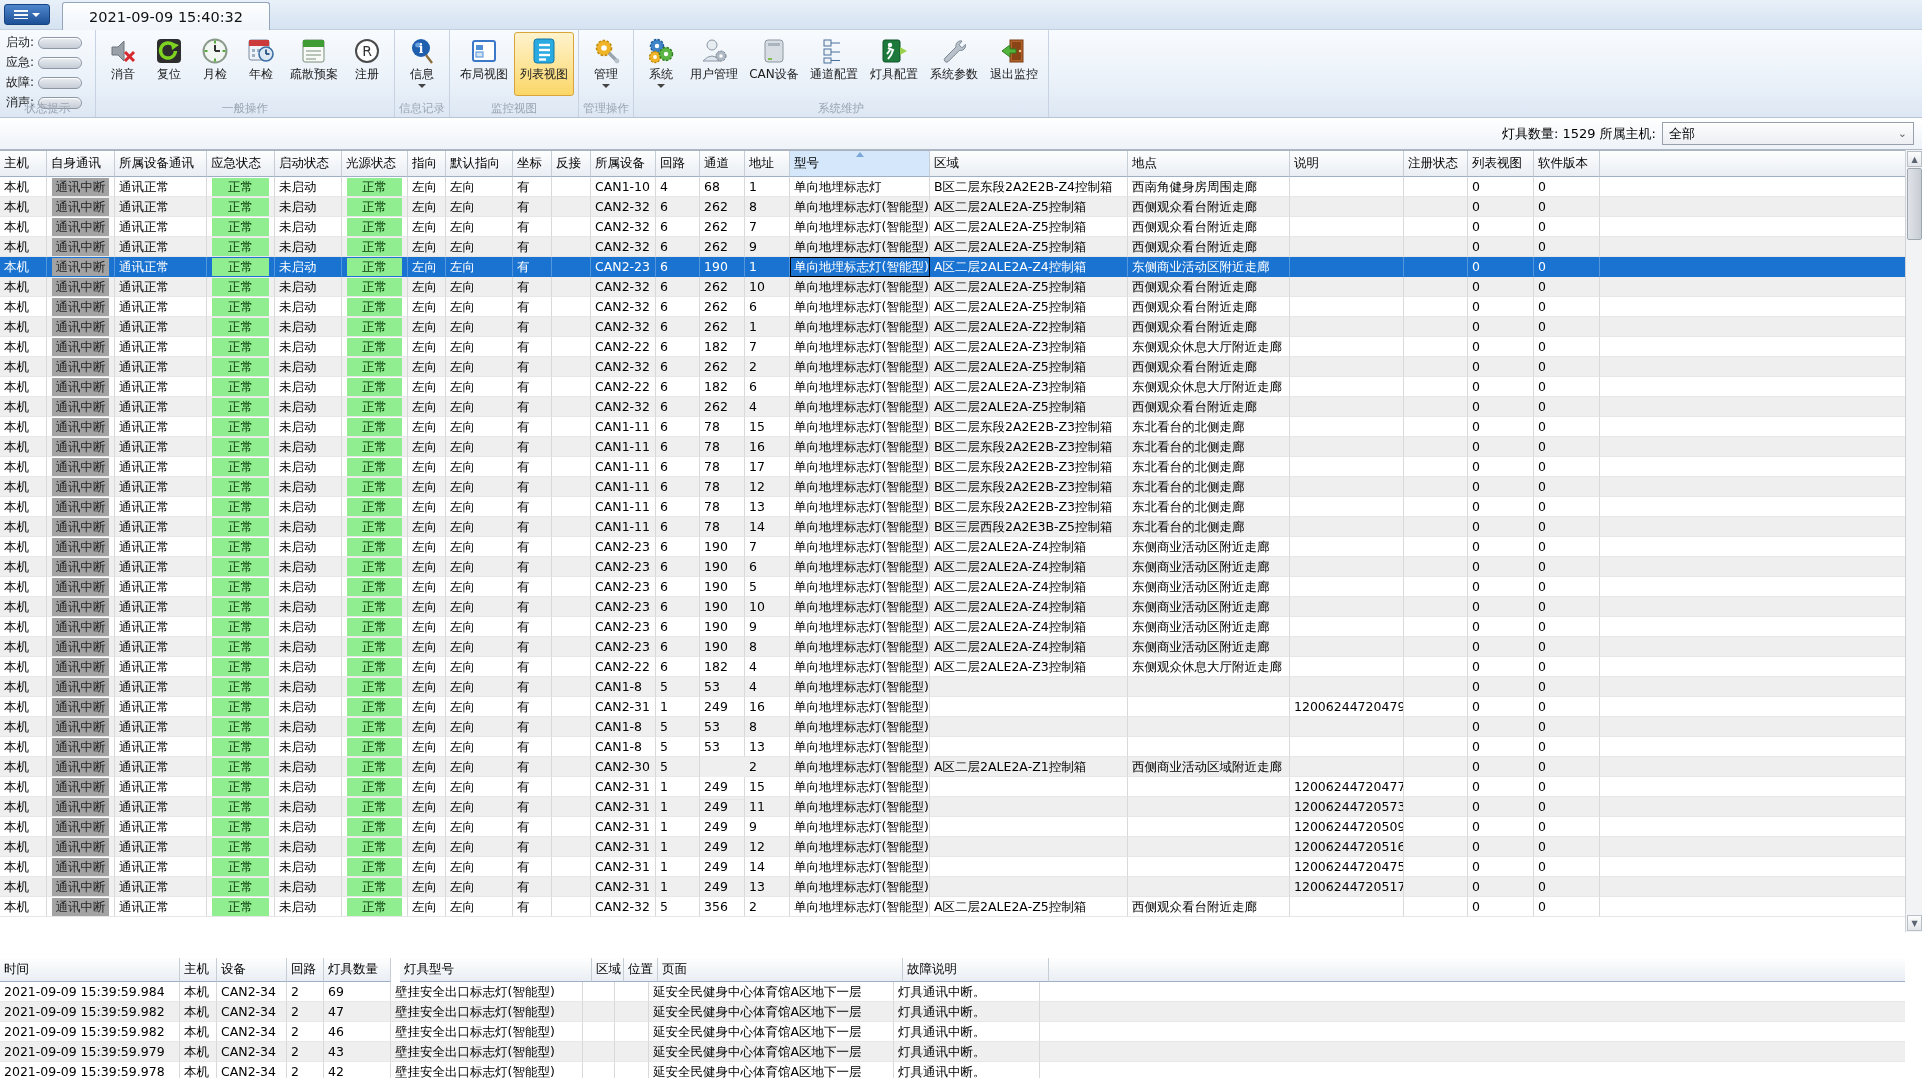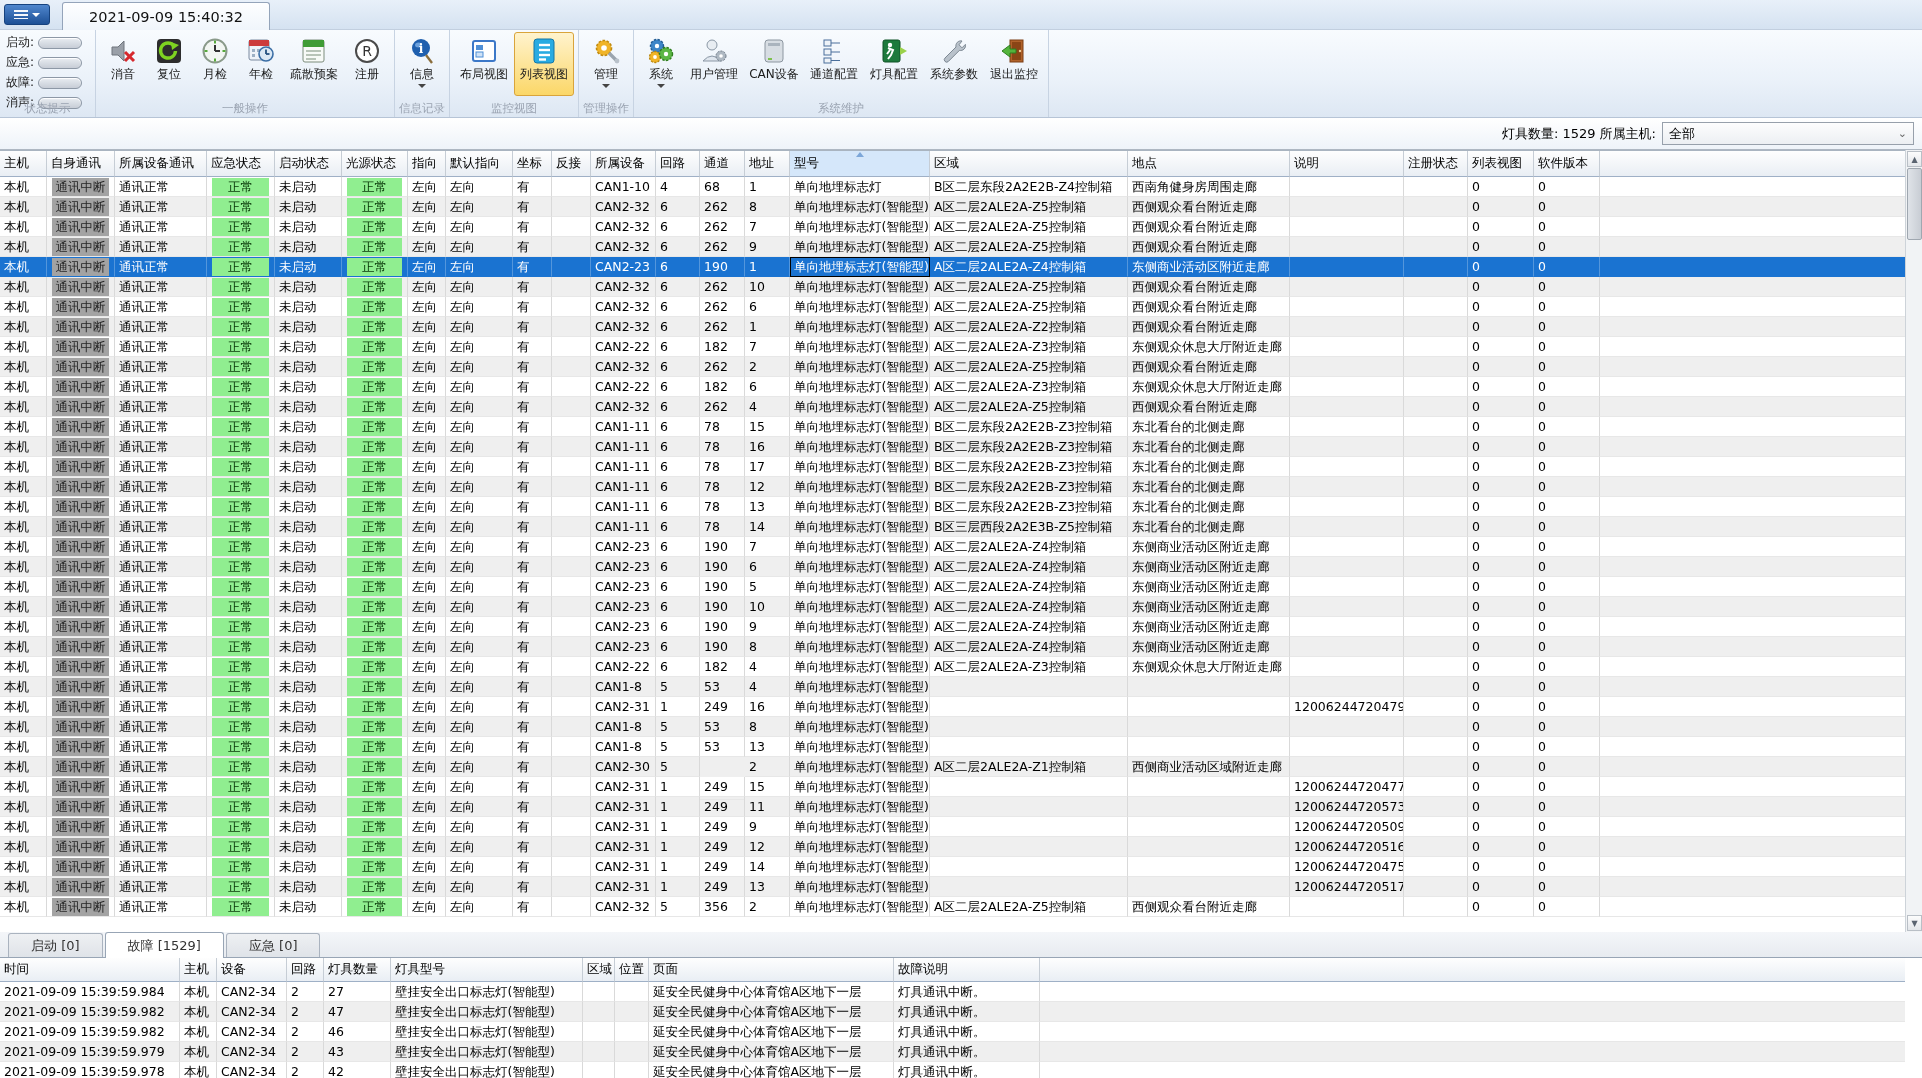--- a/index.html
+++ b/index.html
@@ -1532,50 +1532,39 @@
         </div>
       </div>
   </div>
 
   <div class="vscroll">
     <div class="varrow" style="top:1px">▲</div>
     <div class="vthumb"></div>
     <div class="varrow" style="bottom:1px">▼</div>
   </div>
 
-  <div class="btabs">
-    <div class="btab">
-        <span>启动 [0]</span>
-      </div>
-    <div class="btab active">
-        <span>故障 [1529]</span>
-      </div>
-    <div class="btab">
-        <span>应急 [0]</span>
-      </div>
-  </div>
 
   <div class="grid-bottom">
     <div class="ghead" id="botHead">
         <div class="hcell" style="width: 180px;">
           <span>时间</span>
         </div>
         <div class="hcell" style="width: 37px;">
           <span>主机</span>
         </div>
         <div class="hcell" style="width: 70px;">
           <span>设备</span>
         </div>
         <div class="hcell" style="width: 37px;">
           <span>回路</span>
         </div>
         <div class="hcell" style="width: 67px;">
           <span>灯具数量</span>
         </div>
-        <div class="hcell" style="width: 192px;">
+        <div class="hcell" style="width: 192px; margin-left: 9px;">
           <span>灯具型号</span>
         </div>
         <div class="hcell" style="width: 32px;">
           <span>区域</span>
         </div>
         <div class="hcell" style="width: 34px;">
           <span>位置</span>
         </div>
         <div class="hcell" style="width: 245px;">
           <span>页面</span>
@@ -1584,21 +1573,21 @@
           <span>故障说明</span>
         </div>
         <div class="hcell fill"></div>
       </div>
     <div class="gbody" id="botBody">
         <div class="grow">
           <div class="gcell" style="width: 180px;">2021-09-09 15:39:59.984</div>
           <div class="gcell" style="width: 37px;">本机</div>
           <div class="gcell" style="width: 70px;">CAN2-34</div>
           <div class="gcell" style="width: 37px;">2</div>
-          <div class="gcell" style="width: 67px;">27</div>
+          <div class="gcell" style="width: 67px;">69</div>
           <div class="gcell" style="width: 192px;">壁挂安全出口标志灯(智能型)</div>
           <div class="gcell" style="width: 32px;"></div>
           <div class="gcell" style="width: 34px;"></div>
           <div class="gcell" style="width: 245px;">延安全民健身中心体育馆A区地下一层</div>
           <div class="gcell" style="width: 146px;">灯具通讯中断。</div>
           <div class="gcell fill"></div>
         </div>
         <div class="grow alt">
           <div class="gcell" style="width: 180px;">2021-09-09 15:39:59.982</div>
           <div class="gcell" style="width: 37px;">本机</div>

